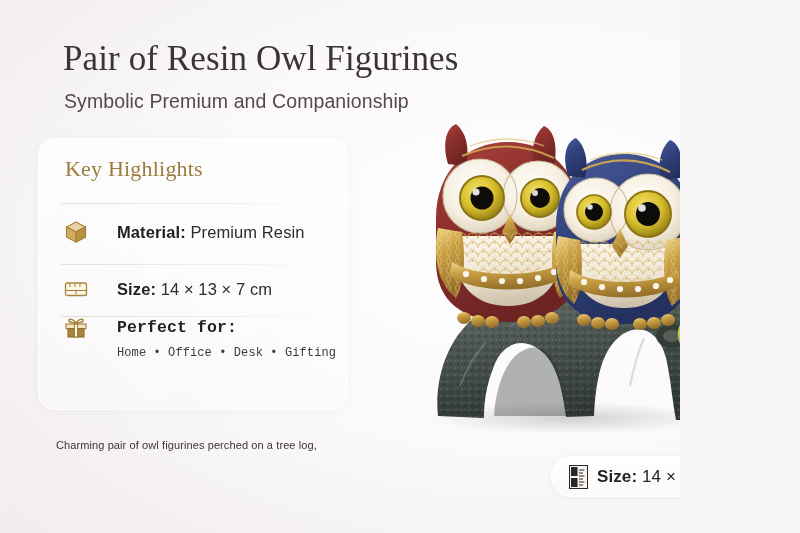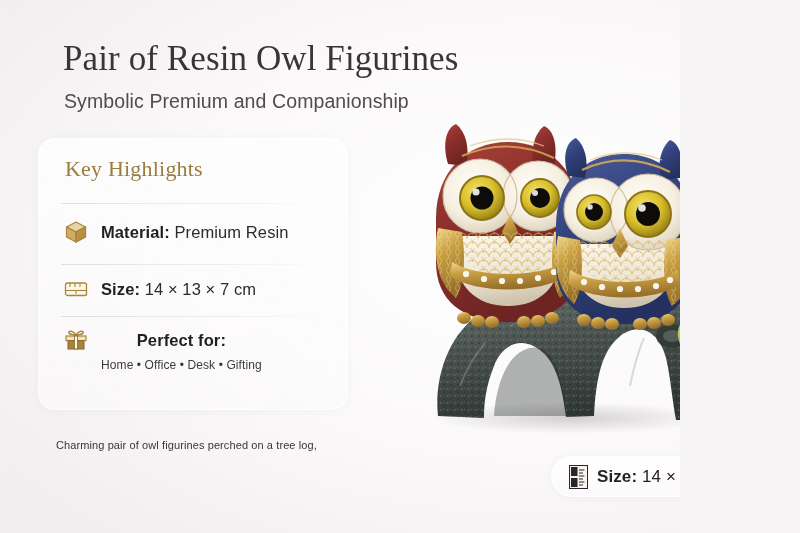--- a/index.html
+++ b/index.html
@@ -35,39 +35,38 @@
   }
 
   
   .card{
     position:absolute;left:38px;top:138px;width:308px;height:270px;
     border-radius:17px;
     background:linear-gradient(160deg, rgba(255,255,255,.80) 0%, rgba(255,255,255,.46) 55%, rgba(255,255,255,.30) 100%);
     border:1px solid rgba(255,255,255,.85);
     box-shadow:0 1px 10px rgba(120,110,115,.06);
     backdrop-filter:blur(2px);
-    text-align:center;
   }
   .card-title{
     position:absolute;left:26px;top:16px;
     font-family:"Liberation Serif", serif;
     font-size:22px;line-height:28px;color:#9a7c3e;letter-spacing:.2px;
   }
   .divider{
     position:absolute;left:22px;width:264px;height:1px;
     background:linear-gradient(90deg, rgba(160,150,150,.28), rgba(160,150,150,.12) 70%, rgba(160,150,150,0));
   }
   .d1{top:64px;}
   .d2{top:125px;}
   .d3{top:177px;}
 
-  .row{position:absolute;left:24px;display:flex;align-items:flex-start;gap:12px;}
+  .row{position:absolute;left:24px;display:flex;align-items:flex-start;gap:28px;}
   .r1{top:80px;}
   .r2{top:137px;}
-  .r3{top:188px;}
+  .r3{top:176px;font-family:Liberation Mono, monospace;}
 
   .ico{width:26px;height:26px;flex:0 0 26px;display:block;}
   .rowtxt{font-size:16.5px;line-height:26px;color:#2f2b2d;letter-spacing:.1px;}
   .rowtxt b{font-weight:bold;color:#221f21;}
   .sub{
     display:block;font-size:12px;line-height:22px;color:#3d3a3c;
     margin-top:1px;font-weight:normal;letter-spacing:.1px;
   }
 
   

